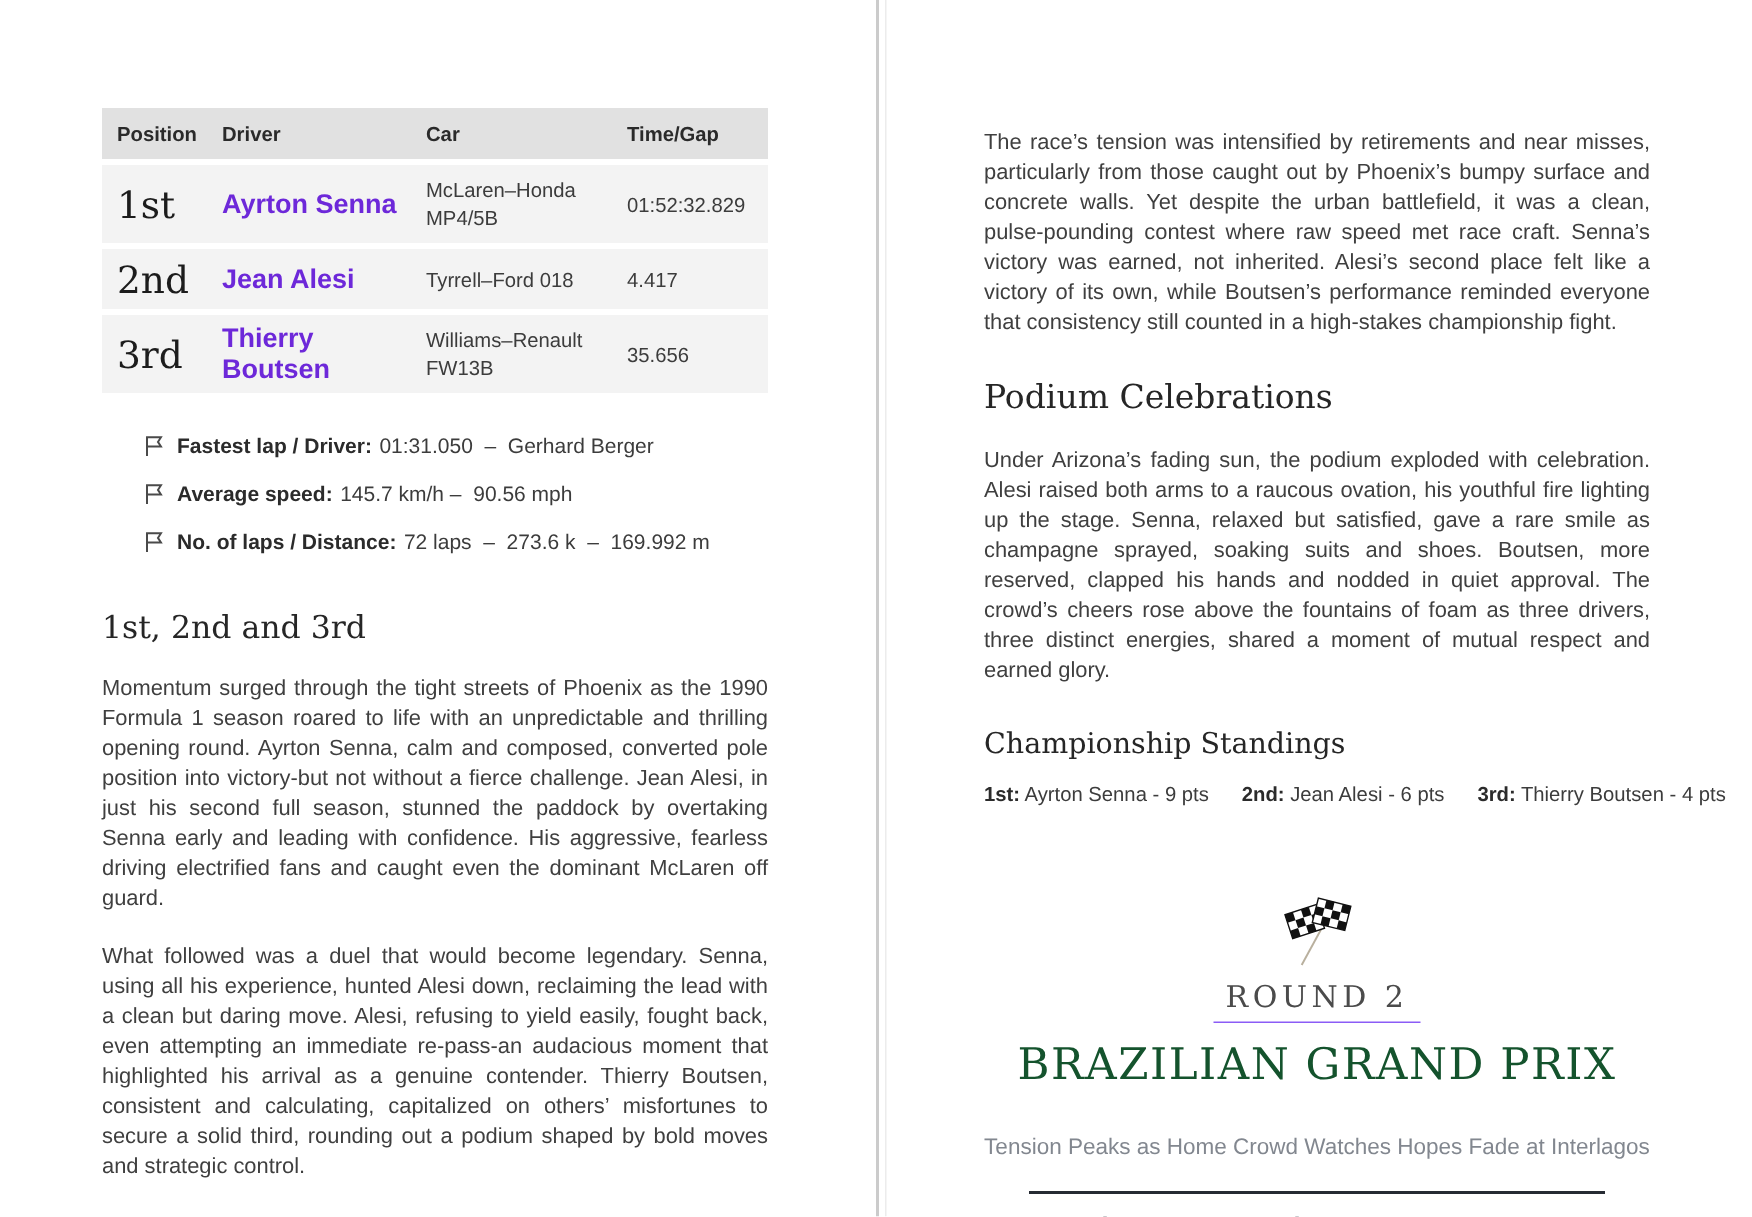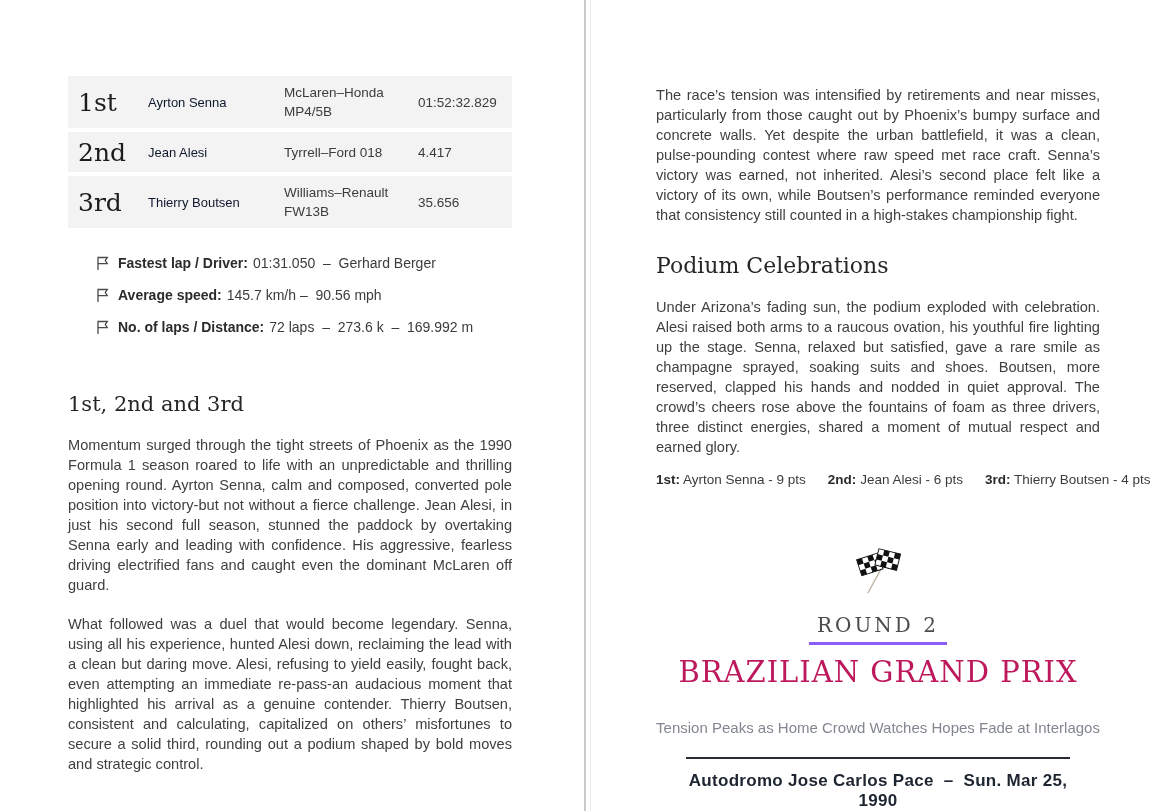--- a/index.html
+++ b/index.html
@@ -15,64 +15,70 @@
   
   .t-header { display:flex; background:#e1e1e1; height:34px; align-items:center;
               font-size:13.5px; font-weight:bold; color:#2a2a2a; }
   .t-row { display:flex; background:#f3f3f3; margin-top:4px; align-items:center; }
   .row-tall { min-height:52px; } .row-short { min-height:40px; }
   .c-pos  { width:80px; padding-left:10px; }
   .c-drv  { width:136px; }
   .c-car  { width:134px; padding-right:14px; }
   .c-time { width:94px; }
   .pos-text { font-family:"DejaVu Serif","Liberation Serif",serif; font-size:25px; color:#1c1c1c; }
-  .drv-text { font-size:13px; font-weight:normal; color:#0f172a; }
+  .drv-text { font-size:18px; font-weight:bold; color:#6d28d9; }
   .cell-text { font-size:13.5px; color:#3c3c3c; line-height:19px; }
 
   
   .stats { margin-top:26px; padding-left:27px; }
   .stat-item { display:flex; align-items:flex-start; margin-bottom:14px; font-size:14px; line-height:18px; }
   .stat-flag { flex:0 0 auto; margin-right:9px; margin-top:1px; }
   .stat-label { font-weight:bold; color:#2b2b2b; margin-right:5px; white-space:pre-wrap; }
   .stat-value { color:#3c3c3c; white-space:pre-wrap; }
 
   
   .serif-h { font-family:"DejaVu Serif","Liberation Serif",serif; font-weight:normal; color:#262626; }
-  .h-left { font-size:21px; margin-top:56px; }
+  .h-left { font-size:21px; margin-top:36px; }
   .h-podium { font-size:22px; margin-top:28px; }
   .h-standings { font-size:19px; margin-top:28px; }
   .para { font-size:14.6px; line-height:20px; text-align:justify; color:#3f3f3f; margin-top:19px; }
   .para-first { margin-top:13px; }
 
   
   .standings { display:flex; gap:22px; margin-top:15px; font-size:13.5px; white-space:nowrap; }
   .standing-item { color:#3c3c3c; }
   .standing-label { font-weight:bold; color:#2b2b2b; }
 
   
   .next-round { margin-top:58px; text-align:center; }
   .round-label { display:inline-block; font-family:"DejaVu Serif","Liberation Serif",serif;
                  font-size:20px; letter-spacing:3px; color:#4b4b4b;
-                 border-bottom:3px solid #8b5cf6; padding:0 8px 5px 8px; margin-top:12px; }
+                 border-bottom:1px solid #8b5cf6; padding:0 8px 5px 8px; }
   .gp-title { font-family:"DejaVu Serif","Liberation Serif",serif; font-size:29px;
-              letter-spacing:1px; color:#be185d; margin-top:10px; }
+              letter-spacing:1px; color:#14532d; margin-top:10px; }
   .gp-subtitle { font-size:15px; color:#82878f; margin-top:30px; }
   .venue-box { width:384px; margin:21px auto 0 auto; border-top:2px solid #262b33;
                border-bottom:2px solid #262b33; padding:12px 2px; }
   .venue-text { font-weight:bold; font-size:17px; color:#1d2531; letter-spacing:0.3px; white-space:pre-wrap; }
 </style>
 </head>
 <body>
 
 <div class="gutter-line"></div>
 <div class="gutter-shade"></div>
 
 <div class="page-left">
 
   <div>
+    <div class="t-header">
+      <div class="c-pos">Position</div>
+      <div class="c-drv">Driver</div>
+      <div class="c-car">Car</div>
+      <div class="c-time">Time/Gap</div>
+    </div>
 
     <div class="t-row row-tall">
       <div class="c-pos pos-text">1st</div>
       <div class="c-drv drv-text">Ayrton Senna</div>
       <div class="c-car cell-text">McLaren–Honda MP4/5B</div>
       <div class="c-time cell-text">01:52:32.829</div>
     </div>
 
     <div class="t-row row-short">
       <div class="c-pos pos-text">2nd</div>
@@ -117,20 +123,21 @@
 </div>
 
 <div class="page-right">
 
   <p class="para para-first">The race’s tension was intensified by retirements and near misses, particularly from those caught out by Phoenix’s bumpy surface and concrete walls. Yet despite the urban battlefield, it was a clean, pulse-pounding contest where raw speed met race craft. Senna’s victory was earned, not inherited. Alesi’s second place felt like a victory of its own, while Boutsen’s performance reminded everyone that consistency still counted in a high-stakes championship fight.</p>
 
   <h2 class="serif-h h-podium">Podium Celebrations</h2>
 
   <p class="para">Under Arizona’s fading sun, the podium exploded with celebration. Alesi raised both arms to a raucous ovation, his youthful fire lighting up the stage. Senna, relaxed but satisfied, gave a rare smile as champagne sprayed, soaking suits and shoes. Boutsen, more reserved, clapped his hands and nodded in quiet approval. The crowd’s cheers rose above the fountains of foam as three drivers, three distinct energies, shared a moment of mutual respect and earned glory.</p>
 
+  <h3 class="serif-h h-standings">Championship Standings</h3>
 
   <div class="standings">
     <span class="standing-item"><span class="standing-label">1st:</span> <span>Ayrton Senna - 9 pts</span></span>
     <span class="standing-item"><span class="standing-label">2nd:</span> <span>Jean Alesi - 6 pts</span></span>
     <span class="standing-item"><span class="standing-label">3rd:</span> <span>Thierry Boutsen - 4 pts</span></span>
   </div>
 
   <div class="next-round">
     <svg width="64" height="52" viewBox="0 0 64 56">
       <path d="M21 52 L39 19" stroke="#b9b09e" stroke-width="1.4" fill="none"></path>

